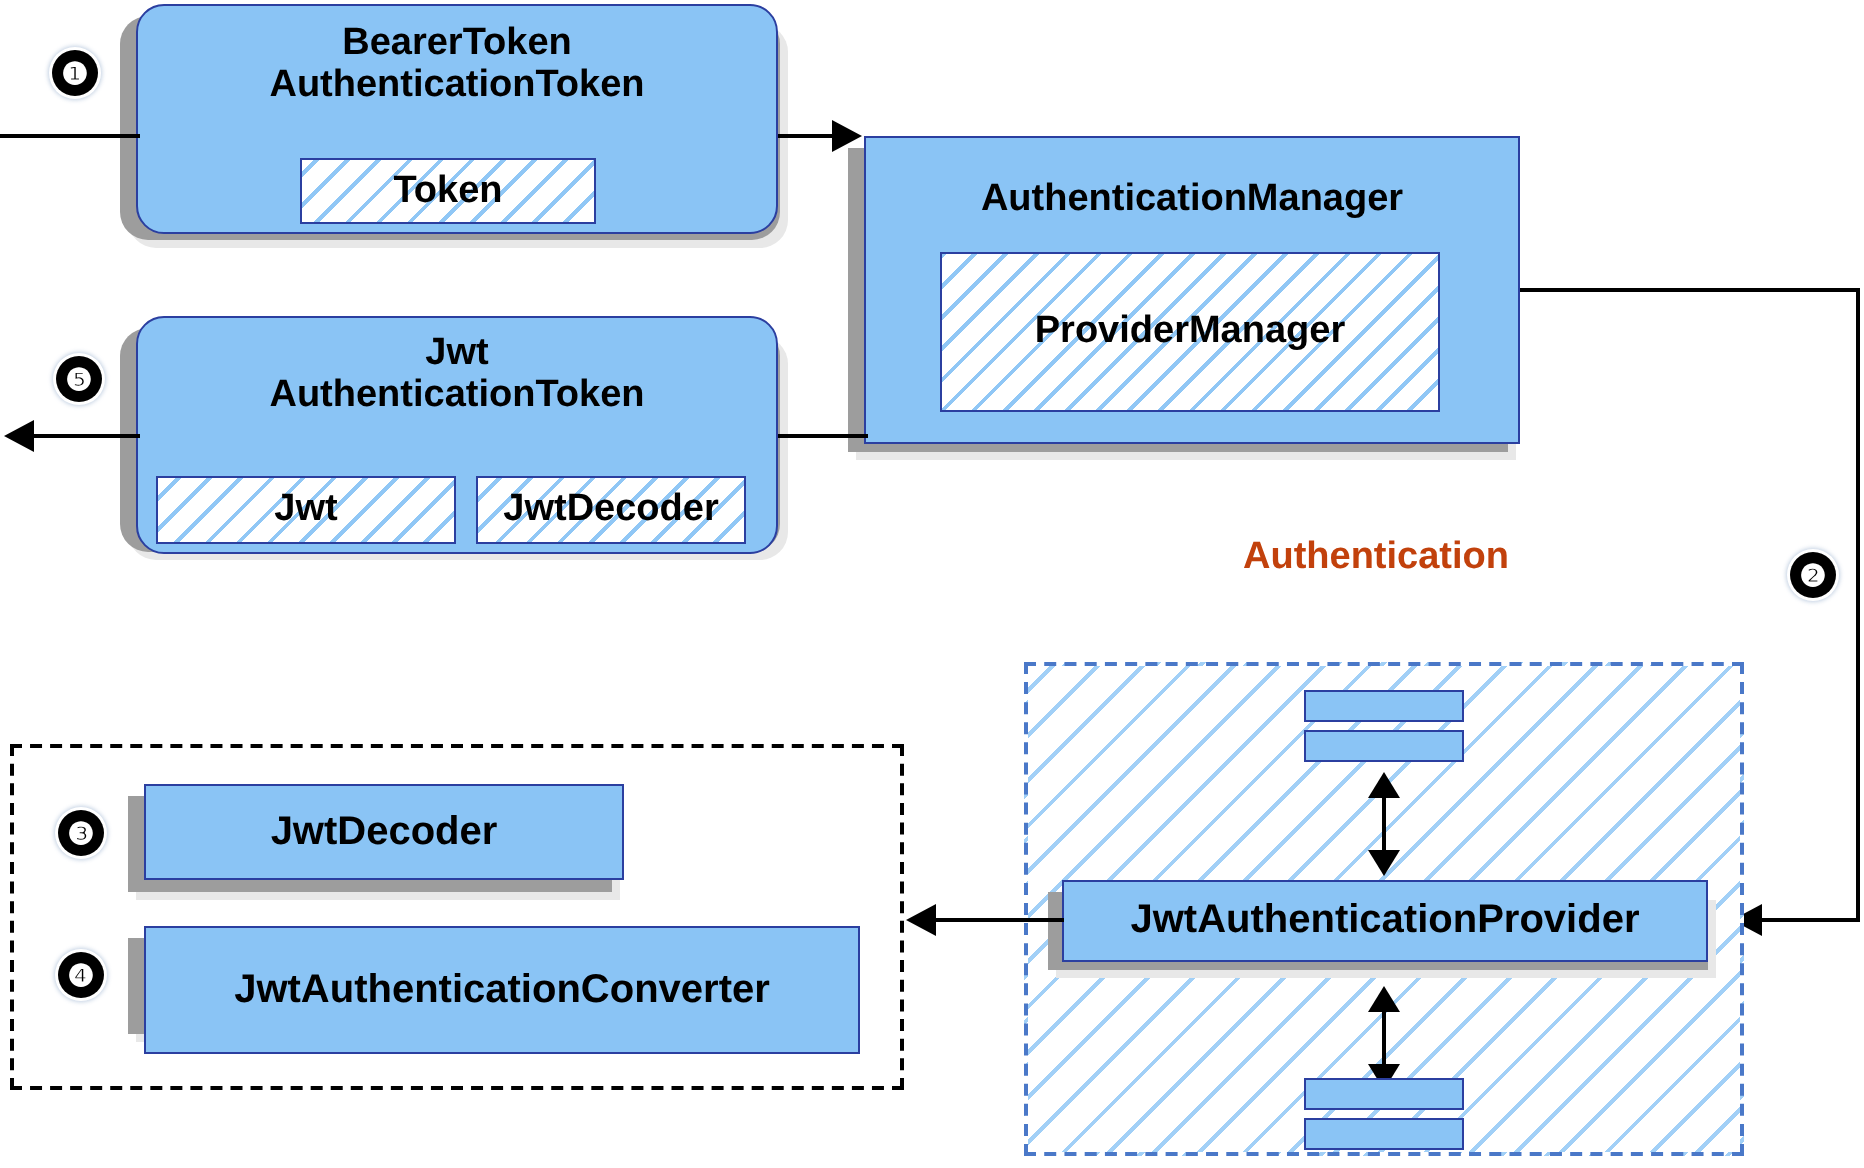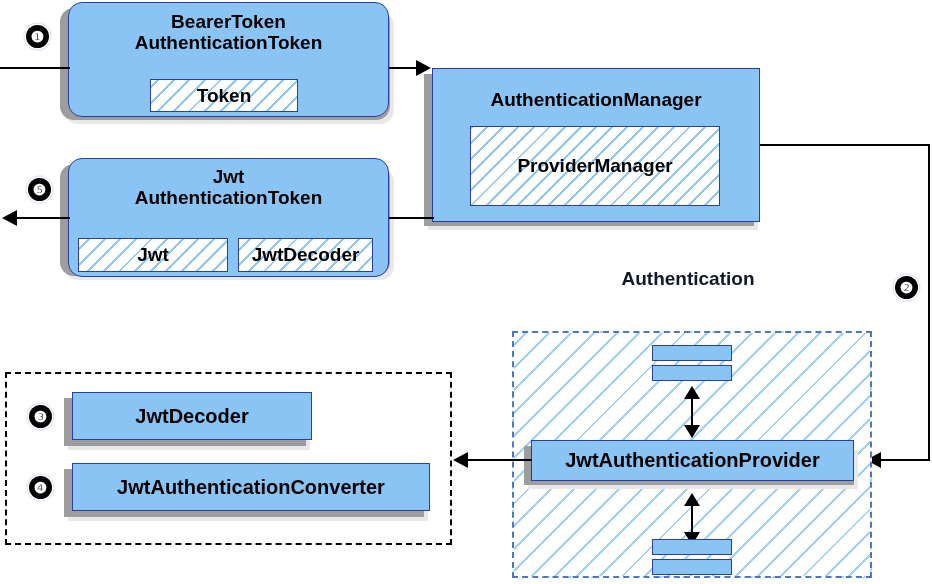--- a/index.html
+++ b/index.html
@@ -34,21 +34,21 @@
   .dashed-black{position:absolute;box-sizing:border-box;
         border:2.5px dashed #000;background:transparent;}
   .dashed-blue{position:absolute;box-sizing:border-box;
         border:2.5px dashed #4a78c8;background:#ffffff;
         background-image:repeating-linear-gradient(
             -45deg,
             rgba(138,196,245,0) 0px, rgba(138,196,245,0) 14px,
             rgba(138,196,245,.8) 14px, rgba(138,196,245,.8) 16px);}
 
   
-  .plain-label{position:absolute;text-align:center;font-weight:bold;color:#0f172a;
+  .plain-label{position:absolute;text-align:center;font-weight:bold;color:#c2410c;
                line-height:1.12;}
 
   
   .badge{position:absolute;width:23px;height:23px;border-radius:50%;
          background:#000;color:#fff;font-weight:bold;font-size:15px;
          display:flex;align-items:center;justify-content:center;
          box-shadow:0 0 0 1.5px #fff, 0 0 2px 2px rgba(120,150,190,.45);}
 
   
   .line{position:absolute;background:#000;}
@@ -149,18 +149,18 @@
 
   <div class="shadow-outer" style="left:68px;top:402px;width:242px;height:48px;"></div>
   <div class="shadow-inner" style="left:64px;top:398px;width:242px;height:48px;"></div>
   <div class="node" style="left:72px;top:392px;width:240px;height:48px;font-size:20px;">
     <span>JwtDecoder</span>
   </div>
   <div class="badge" style="left:29px;top:405px;">❸</div>
 
   <div class="shadow-outer" style="left:68px;top:473px;width:360px;height:48px;"></div>
   <div class="shadow-inner" style="left:64px;top:469px;width:360px;height:48px;"></div>
-  <div class="node" style="left:72px;top:463px;width:358px;height:48px;font-size:20px;justify-content:center;">
+  <div class="node" style="left:72px;top:463px;width:358px;height:64px;font-size:20px;justify-content:center;">
     <span>JwtAuthenticationConverter</span>
   </div>
   <div class="badge" style="left:29px;top:476px;">❹</div>
 
 </div>
 
 </body></html>

